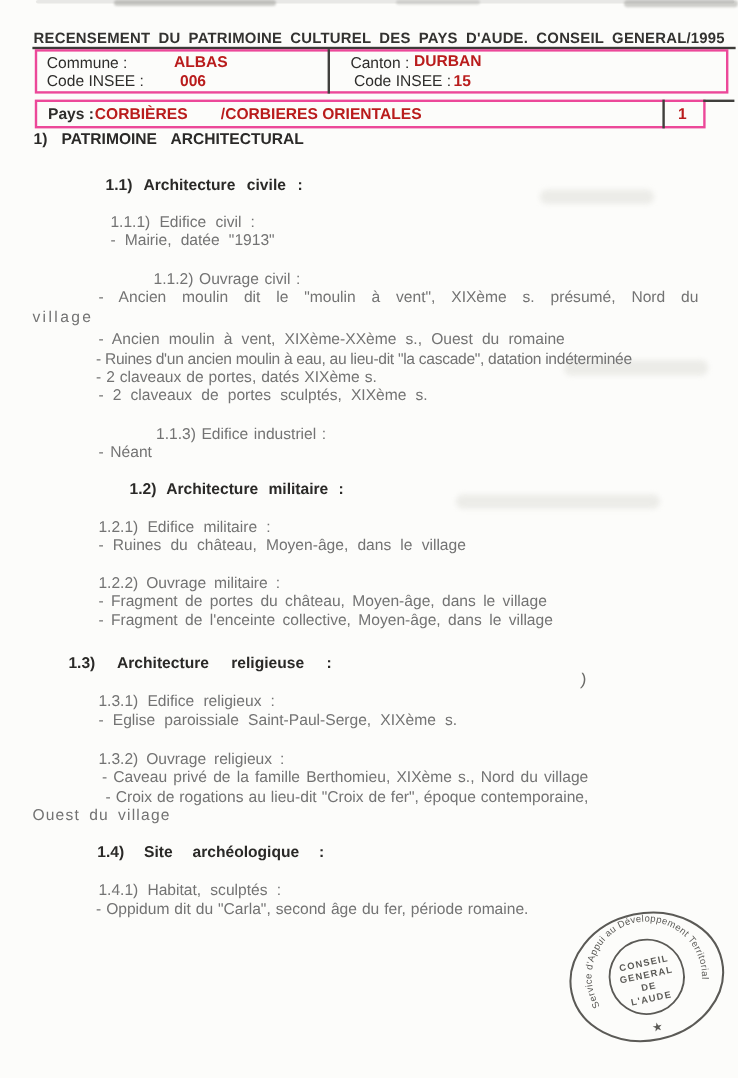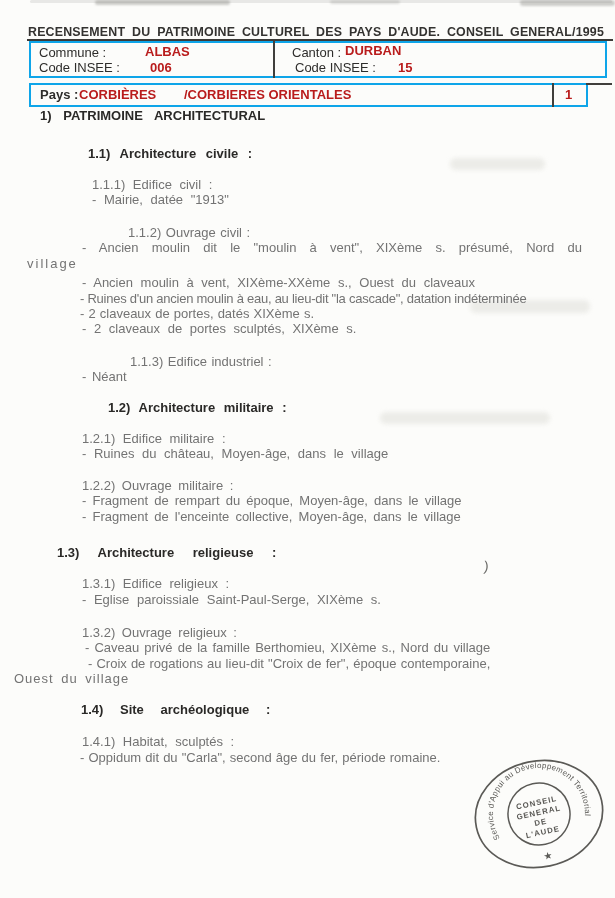--- a/index.html
+++ b/index.html
@@ -14,21 +14,21 @@
   .smudge{position:absolute;background:#8f8f8a;border-radius:3px;pointer-events:none;}
   .texture{position:absolute;background:#ecece8;border-radius:6px;filter:blur(2px);pointer-events:none;}
   
   .doc-title{
     position:absolute;left:28px;top:25px;width:584px;
     font-size:12.4px;font-weight:700;letter-spacing:.2px;word-spacing:3.2px;
     white-space:nowrap;color:#333230;
   }
   .title-rule{position:absolute;left:27px;top:39px;width:586px;height:2px;background:#3c3b38;}
   
-  .box{position:absolute;border:2px solid #0ea5e9;background:transparent;}
+  .box{position:absolute;border:2px solid #ec4899;background:transparent;}
   .box1{left:29px;top:41px;width:574px;height:33px;}
   .box1 .vdiv{position:absolute;left:242px;top:-2px;height:37px;width:2px;background:#403f3c;}
   .box2{left:29px;top:83px;width:555px;height:20px;}
   .box2 .vdiv{position:absolute;left:521px;top:-2px;height:24px;width:2px;background:#403f3c;}
   .box2-overrun{position:absolute;left:586px;top:83px;width:26px;height:2px;background:#403f3c;}
   .cellspan{position:absolute;white-space:nowrap;font-size:13px;}
   .lbl{font-weight:400;color:#2e2d2b;}
   .val{font-weight:700;color:#b91c1c;}
   
   .ln{position:absolute;font-size:13px;line-height:14px;white-space:nowrap;color:#737373;}
@@ -59,58 +59,58 @@
 
   <div class="box box1">
     <div class="vdiv"></div>
     <span class="cellspan lbl" style="left:8px;top:2px;">Commune :</span>
     <span class="cellspan val" style="left:114px;top:1px;">ALBAS</span>
     <span class="cellspan lbl" style="left:8px;top:17px;">Code INSEE :</span>
     <span class="cellspan val" style="left:119px;top:17px;">006</span>
     <span class="cellspan lbl" style="left:261px;top:2px;">Canton :</span>
     <span class="cellspan val" style="left:314px;top:0px;">DURBAN</span>
     <span class="cellspan lbl" style="left:264px;top:17px;">Code INSEE :</span>
-    <span class="cellspan val" style="left:367px;top:17px;">15</span>
+    <span class="cellspan val" style="left:347px;top:17px;">15</span>
   </div>
 
   <div class="box box2">
     <div class="vdiv"></div>
     <span class="cellspan lbl" style="left:9px;top:2px;font-weight:600;">Pays :</span>
     <span class="cellspan val" style="left:48px;top:2px;">CORBIÈRES</span>
     <span class="cellspan val" style="left:153px;top:2px;">/CORBIERES ORIENTALES</span>
     <span class="cellspan val" style="left:534px;top:2px;">1</span>
   </div>
   <div class="box2-overrun"></div>
 
-  <div class="ln b" style="left:40px;top:109px;word-spacing:8px;">1) PATRIMOINE ARCHITECTURAL</div>
+  <div class="ln b" style="left:28px;top:109px;word-spacing:8px;">1) PATRIMOINE ARCHITECTURAL</div>
   <div class="ln b" style="left:88px;top:147px;word-spacing:6px;">1.1) Architecture civile :</div>
   <div class="ln" style="left:92px;top:178px;word-spacing:4px;">1.1.1) Edifice civil :</div>
   <div class="ln" style="left:92px;top:193px;word-spacing:4px;">- Mairie, datée "1913"</div>
   <div class="ln" style="left:128px;top:226px;word-spacing:1px;">1.1.2) Ouvrage civil :</div>
   <div class="ln just" style="left:82px;top:241px;width:500px;">- Ancien moulin dit le "moulin à vent", XIXème s. présumé, Nord du</div>
   <div class="ln" style="left:27px;top:257px;letter-spacing:2px;word-spacing:3px;">village</div>
-  <div class="ln" style="left:82px;top:276px;word-spacing:4px;">- Ancien moulin à vent, XIXème-XXème s., Ouest du claveaux</div>
+  <div class="ln" style="left:82px;top:276px;word-spacing:4px;">- Ancien moulin à vent, XIXème-XXème s., Ouest du romaine</div>
   <div class="ln tight" style="left:80px;top:292px;">- Ruines d'un ancien moulin à eau, au lieu-dit "la cascade", datation indéterminée</div>
   <div class="ln" style="left:80px;top:307px;word-spacing:.5px;">- 2 claveaux de portes, datés XIXème s.</div>
   <div class="ln" style="left:82px;top:322px;word-spacing:4px;">- 2 claveaux de portes sculptés, XIXème s.</div>
   <div class="ln" style="left:130px;top:355px;word-spacing:1px;">1.1.3) Edifice industriel :</div>
   <div class="ln" style="left:82px;top:370px;word-spacing:2px;">- Néant</div>
   <div class="ln b" style="left:108px;top:401px;word-spacing:5px;">1.2) Architecture militaire :</div>
   <div class="ln" style="left:82px;top:432px;word-spacing:4px;">1.2.1) Edifice militaire :</div>
   <div class="ln" style="left:82px;top:447px;word-spacing:4px;">- Ruines du château, Moyen-âge, dans le village</div>
   <div class="ln" style="left:82px;top:479px;word-spacing:3px;">1.2.2) Ouvrage militaire :</div>
-  <div class="ln" style="left:82px;top:494px;word-spacing:2.5px;">- Fragment de rempart du époque, Moyen-âge, dans le village</div>
+  <div class="ln" style="left:82px;top:494px;word-spacing:2.5px;">- Fragment de portes du château, Moyen-âge, dans le village</div>
   <div class="ln" style="left:82px;top:510px;word-spacing:2.5px;">- Fragment de l'enceinte collective, Moyen-âge, dans le village</div>
   <div class="ln b" style="left:57px;top:546px;word-spacing:15px;">1.3) Architecture religieuse :</div>
   <div class="ln" style="left:82px;top:577px;word-spacing:4px;">1.3.1) Edifice religieux :</div>
   <div class="ln" style="left:82px;top:593px;word-spacing:4px;">- Eglise paroissiale Saint-Paul-Serge, XIXème s.</div>
   <div class="ln" style="left:82px;top:626px;word-spacing:3px;">1.3.2) Ouvrage religieux :</div>
   <div class="ln" style="left:85px;top:641px;word-spacing:1.5px;">- Caveau privé de la famille Berthomieu, XIXème s., Nord du village</div>
   <div class="ln" style="left:88px;top:657px;word-spacing:.5px;">- Croix de rogations au lieu-dit "Croix de fer", époque contemporaine,</div>
-  <div class="ln" style="left:14px;top:672px;word-spacing:3px;letter-spacing:1px;">Ouest du village</div>
+  <div class="ln" style="left:27px;top:672px;word-spacing:3px;letter-spacing:1px;">Ouest du village</div>
   <div class="ln b" style="left:57px;top:703px;word-spacing:13px;margin-left:24px;">1.4) Site archéologique :</div>
   <div class="ln" style="left:82px;top:735px;word-spacing:4px;">1.4.1) Habitat, sculptés :</div>
   <div class="ln" style="left:80px;top:751px;word-spacing:.5px;">- Oppidum dit du "Carla", second âge du fer, période romaine.</div>
 
   <div class="stray">)</div>
 
   <svg class="stamp" viewBox="0 0 145 120">
     <defs>
       <path id="ringPath" d="M 27.8,74.7 A 46,46 0 1 1 114.2,74.7" fill="none"></path>
     </defs>

